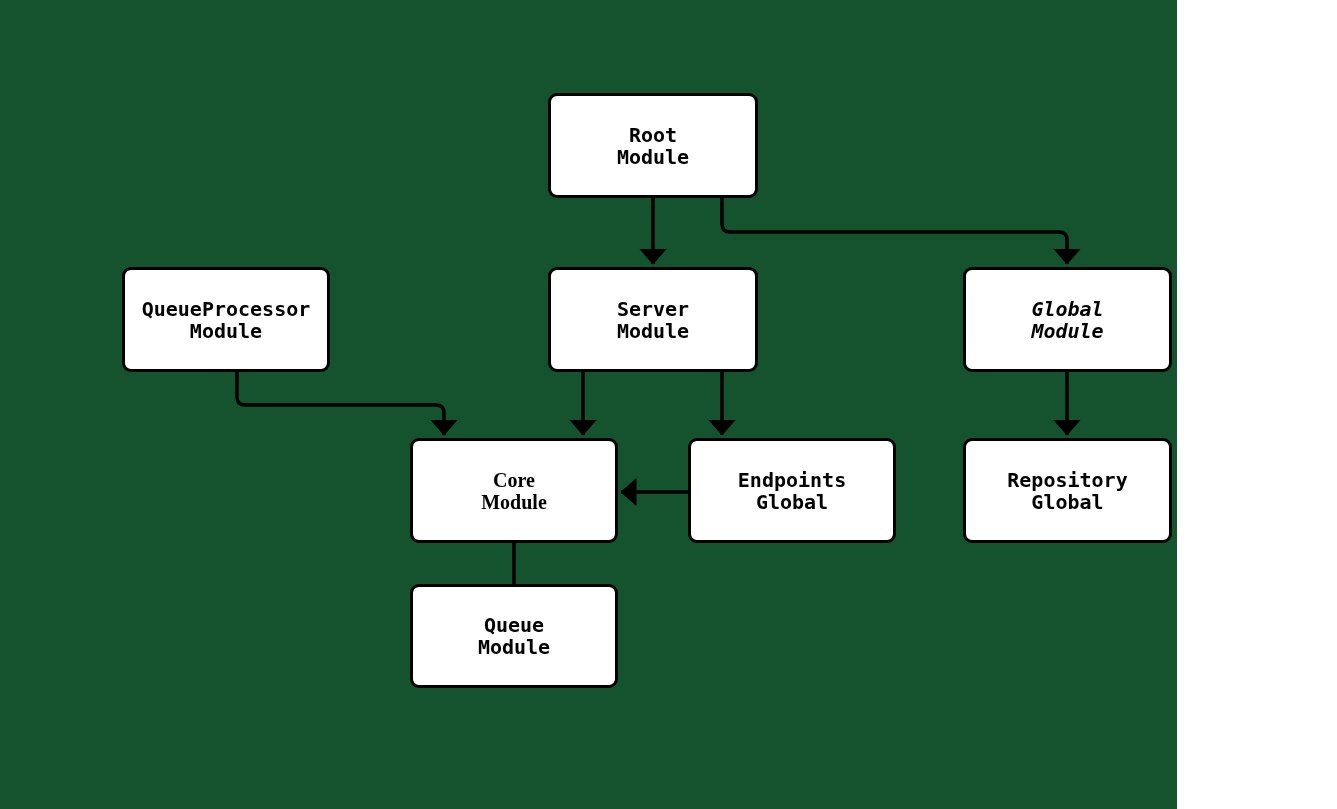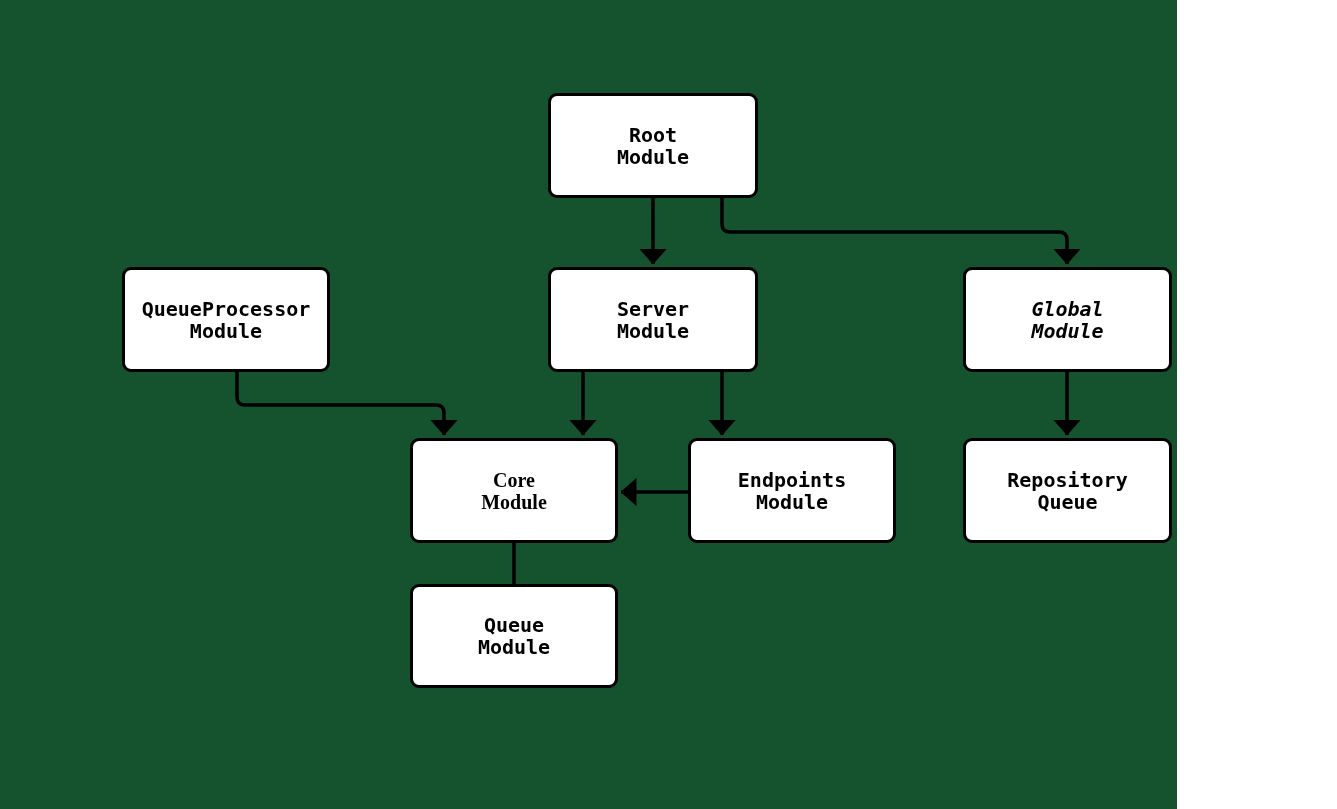--- a/index.html
+++ b/index.html
@@ -83,21 +83,21 @@
   <div class="node" id="n-server">Server
 Module</div>
 
   <div class="node" id="n-global">Global
 Module</div>
 
   <div class="node" id="n-core">Core
 Module</div>
 
   <div class="node" id="n-endpoints">Endpoints
-Module</div>
+Global</div>
 
   <div class="node" id="n-repository">Repository
-Queue</div>
+Global</div>
 
   <div class="node" id="n-queue">Queue
 Module</div>
 
 </div>
 
 </body></html>

